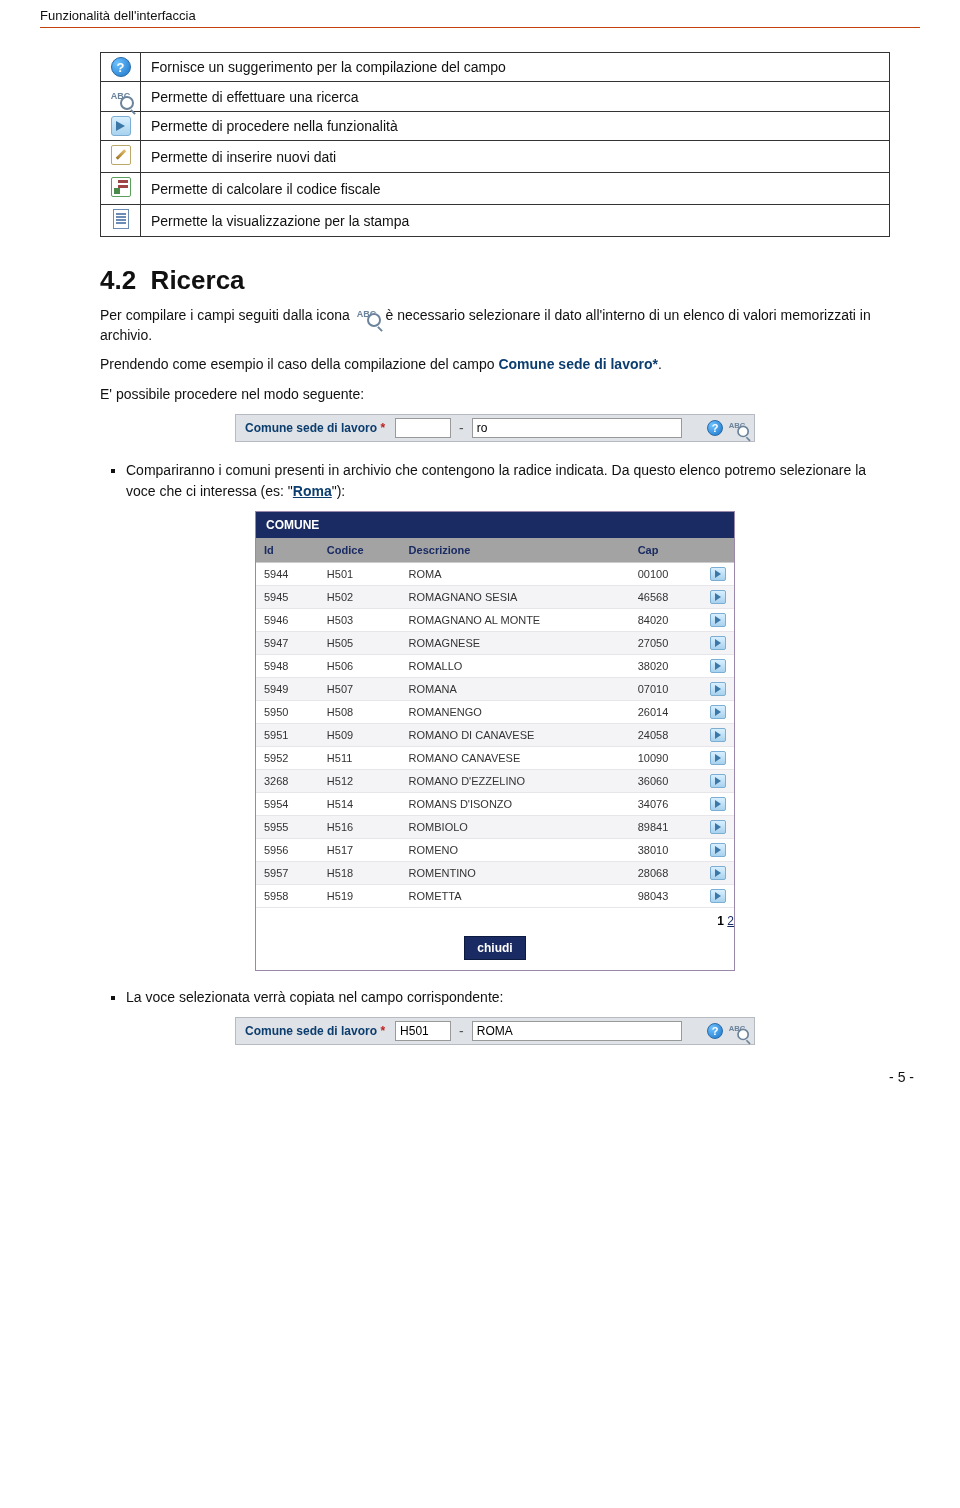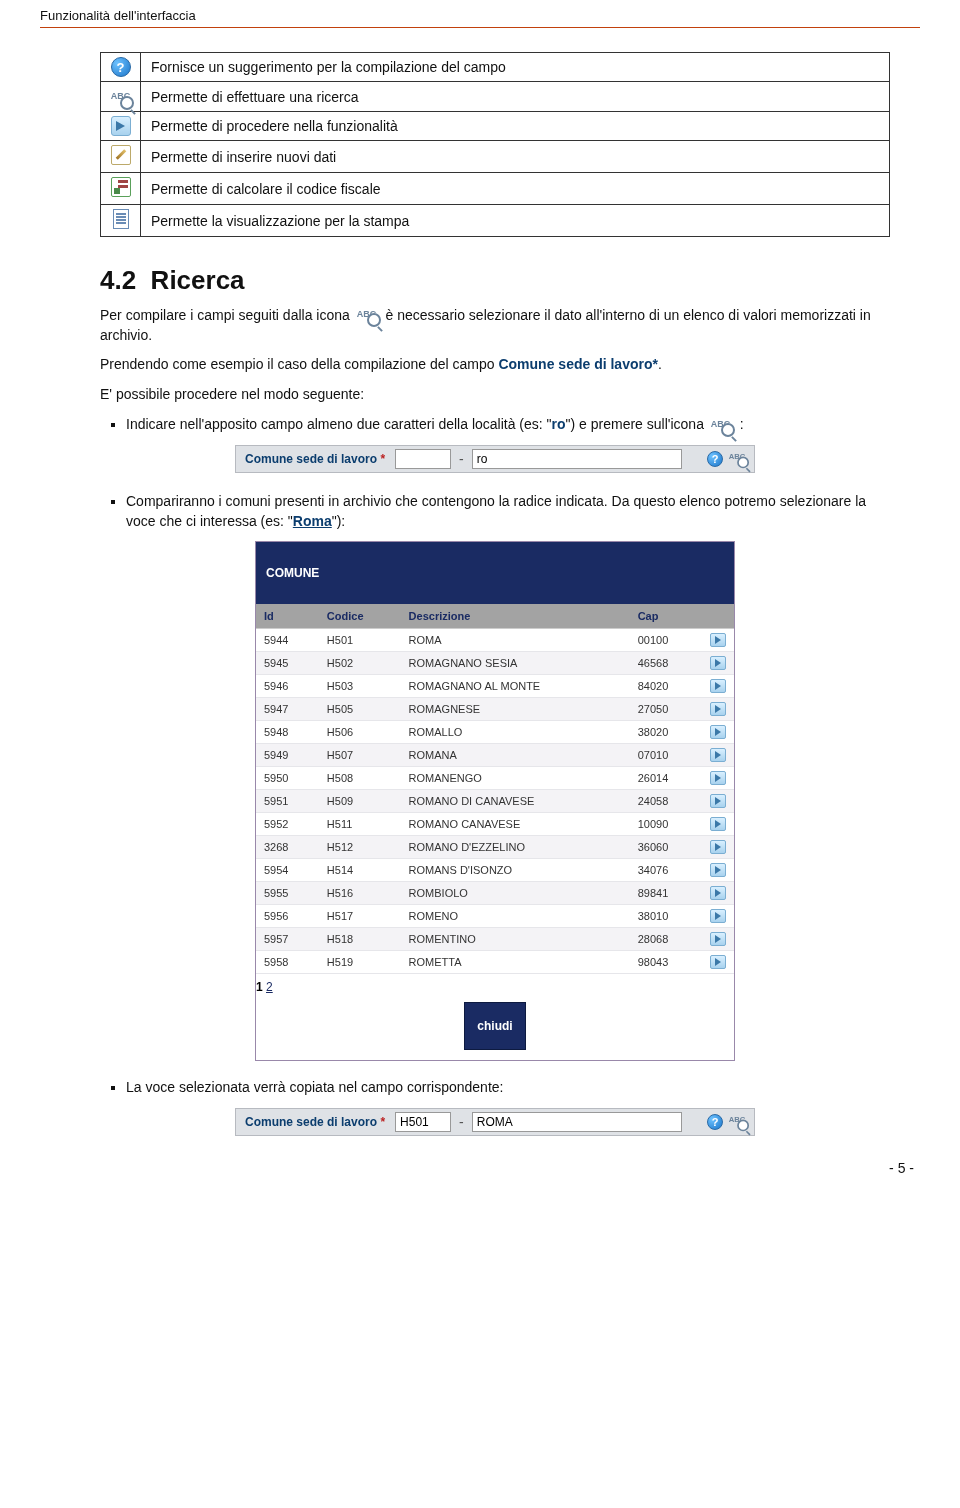--- a/index.html
+++ b/index.html
@@ -108,43 +108,43 @@
   .field-box .dash { color:#555; font-size:14px; padding:0 2px;}
   .field-box .right-icons { margin-left:auto; display:flex; gap:4px; }
   .mini-help { width:16px; height:16px; font-size:11px; }
   .mini-abc { transform:scale(0.85); }
   
   .popup {
     width: 480px; margin: 6px auto 16px auto; border:1px solid #98a;
     font-family: Arial, sans-serif;
   }
   .popup-header {
-    background:#1a2b63; color:#fff; font-size:12px; font-weight:bold; padding:24px 10px;
+    background:#1a2b63; color:#fff; font-size:12px; font-weight:bold; padding:6px 10px;
   }
   .popup table { width:100%; border-collapse:collapse; }
   .popup th {
     background:#a3a3a3; color:#1a2b63; font-size:11px; font-weight:bold;
     padding:6px 8px; text-align:left; border-bottom:1px solid #ccc;
   }
   .popup td {
     font-size:11px; color:#333; padding:4px 8px; border-bottom:1px solid #e6e6ea;
   }
   .popup tr:nth-child(even) td { background:#f4f3f6; }
   .popup td.sel { width:24px; text-align:center; }
   .popup td.sel .play-mini {
     display:inline-flex; width:16px; height:14px; align-items:center; justify-content:center;
     background:linear-gradient(#d9f0ff,#a8d2ee); border:1px solid #7baed2; border-radius:2px;
   }
   .popup td.sel .play-mini::before { content:""; border-left:6px solid #3b78a8; border-top:4px solid transparent; border-bottom:4px solid transparent;}
-  .popup .pager { text-align:left; font-size:12px; padding:6px 0 4px 0; color:#1a2b63; }
+  .popup .pager { text-align:right; font-size:12px; padding:6px 0 4px 0; color:#1a2b63; }
   .popup .pager b { color:#000; }
   .popup .pager a { text-decoration:underline; cursor:pointer; }
   .popup .close-row { text-align:center; padding:4px 0 10px 0; }
   .popup .close-btn {
-    display:inline-block; min-width:60px; padding:16px 12px;
+    display:inline-block; min-width:60px; padding:4px 12px;
     background:#1a2b63; color:#fff; font-size:12px; font-weight:bold;
     border:1px solid #0d1a40;
   }
   .page-number { text-align:right; font-size:14px; margin:24px 6px 0 0; }
 </style>
 </head>
 <body>
 
 <div class="page-header">Funzionalità dell'interfaccia</div>
 
@@ -188,27 +188,20 @@
     <span class="abc-icon inline-abc">ABC</span>
     <span>è necessario selezionare il dato all'interno di un elenco di valori memorizzati in archivio.</span>
   </p>
 
   <p>
     <span>Prendendo come esempio il caso della compilazione del campo </span><span class="bold-blue">Comune sede di lavoro*</span><span>.</span>
   </p>
 
   <p>E' possibile procedere nel modo seguente:</p>
 
-  <ul class="square">
-    <li>
-      <span>Indicare nell'apposito campo almeno due caratteri della località (es: "</span><span class="quote-blue">ro</span><span>") e premere sull'icona</span>
-      <span class="abc-icon inline-abc">ABC</span>
-      <span>:</span>
-    </li>
-  </ul>
 
   <div class="field-box">
     <span class="label">
       <span>Comune sede di lavoro</span> <span class="red">*</span>
     </span>
     <input class="code" value="" style="">
     <span class="dash">-</span>
     <input class="name" value="ro" style="">
     <span class="right-icons">
       <span class="help-icon mini-help">?</span>

